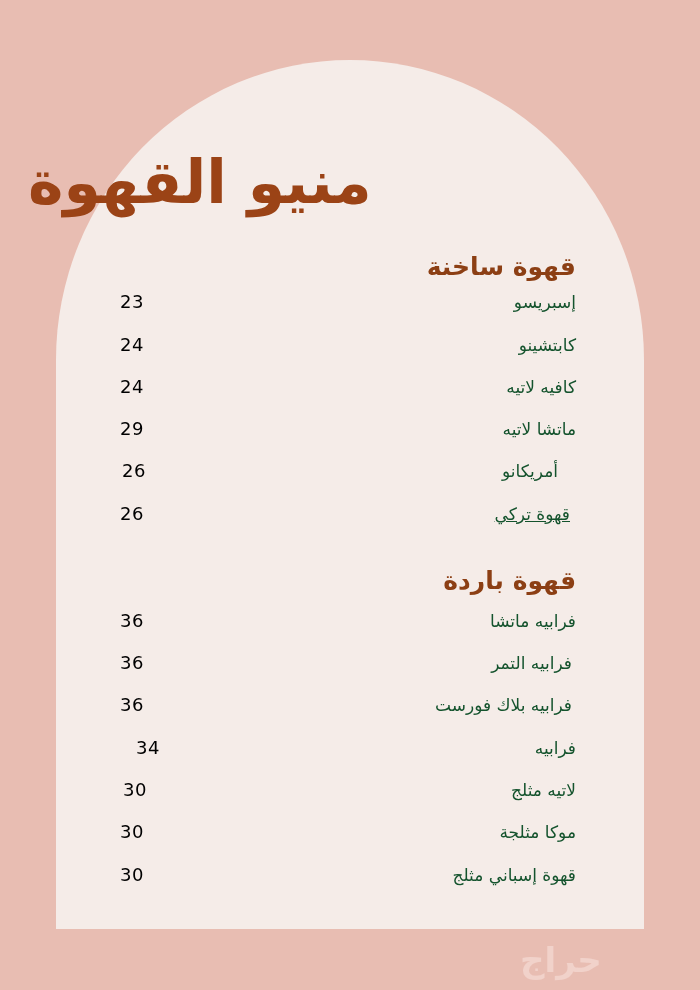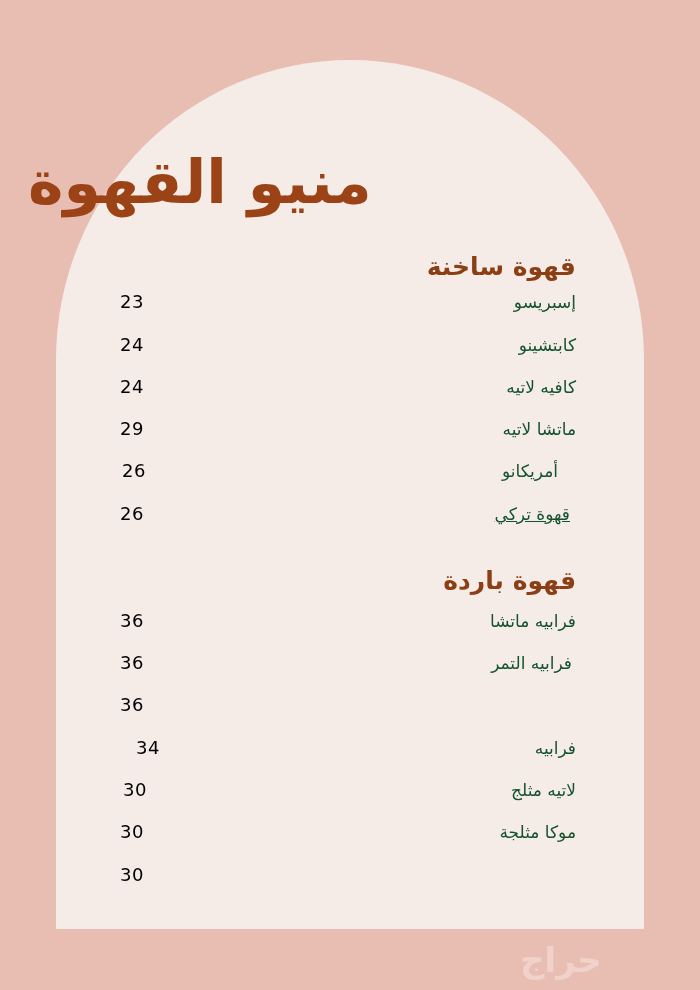--- a/index.html
+++ b/index.html
@@ -126,31 +126,33 @@
 
 <div class="row" style="top:606px;">
   <span class="name">فرابيه ماتشا</span>
   <span class="price">36</span>
 </div>
 <div class="row" style="top:648px;">
   <span class="name" style="right:4px;text-align:center;">فرابيه التمر</span>
   <span class="price">36</span>
 </div>
 <div class="row" style="top:690px;">
+  <span class="name" style="right:4px;">فرابيه بلاك فورست</span>
   <span class="price">36</span>
 </div>
 <div class="row" style="top:733px;">
   <span class="name">فرابيه</span>
   <span class="price" style="left:26px;">34</span>
 </div>
 <div class="row" style="top:775px;">
   <span class="name">لاتيه مثلج</span>
   <span class="price" style="left:13px;">30</span>
 </div>
 <div class="row" style="top:817px;">
   <span class="name">موكا مثلجة</span>
   <span class="price">30</span>
 </div>
 <div class="row" style="top:860px;">
+  <span class="name">قهوة إسباني مثلج</span>
   <span class="price">30</span>
 </div>
 
 <div class="watermark">حراج</div>
 
 </body></html>

